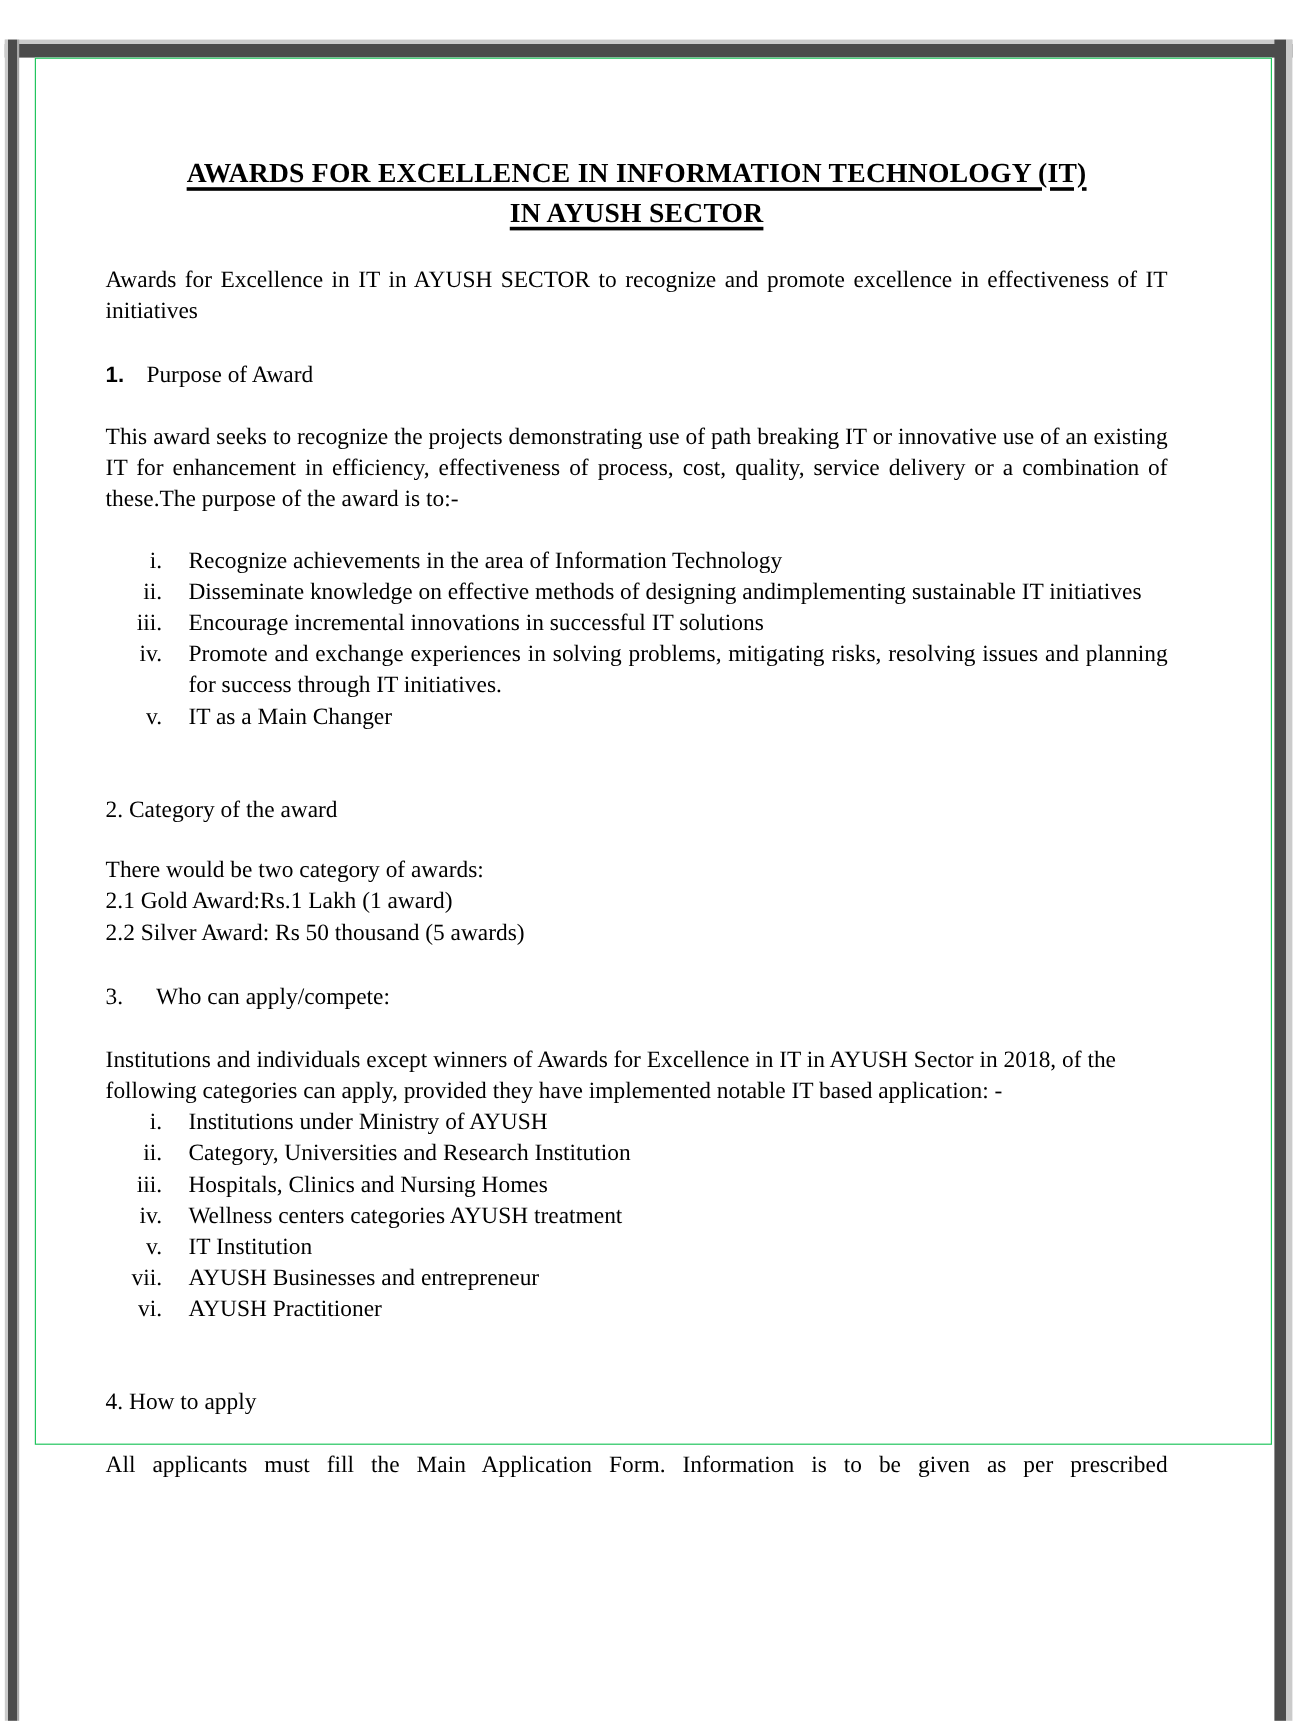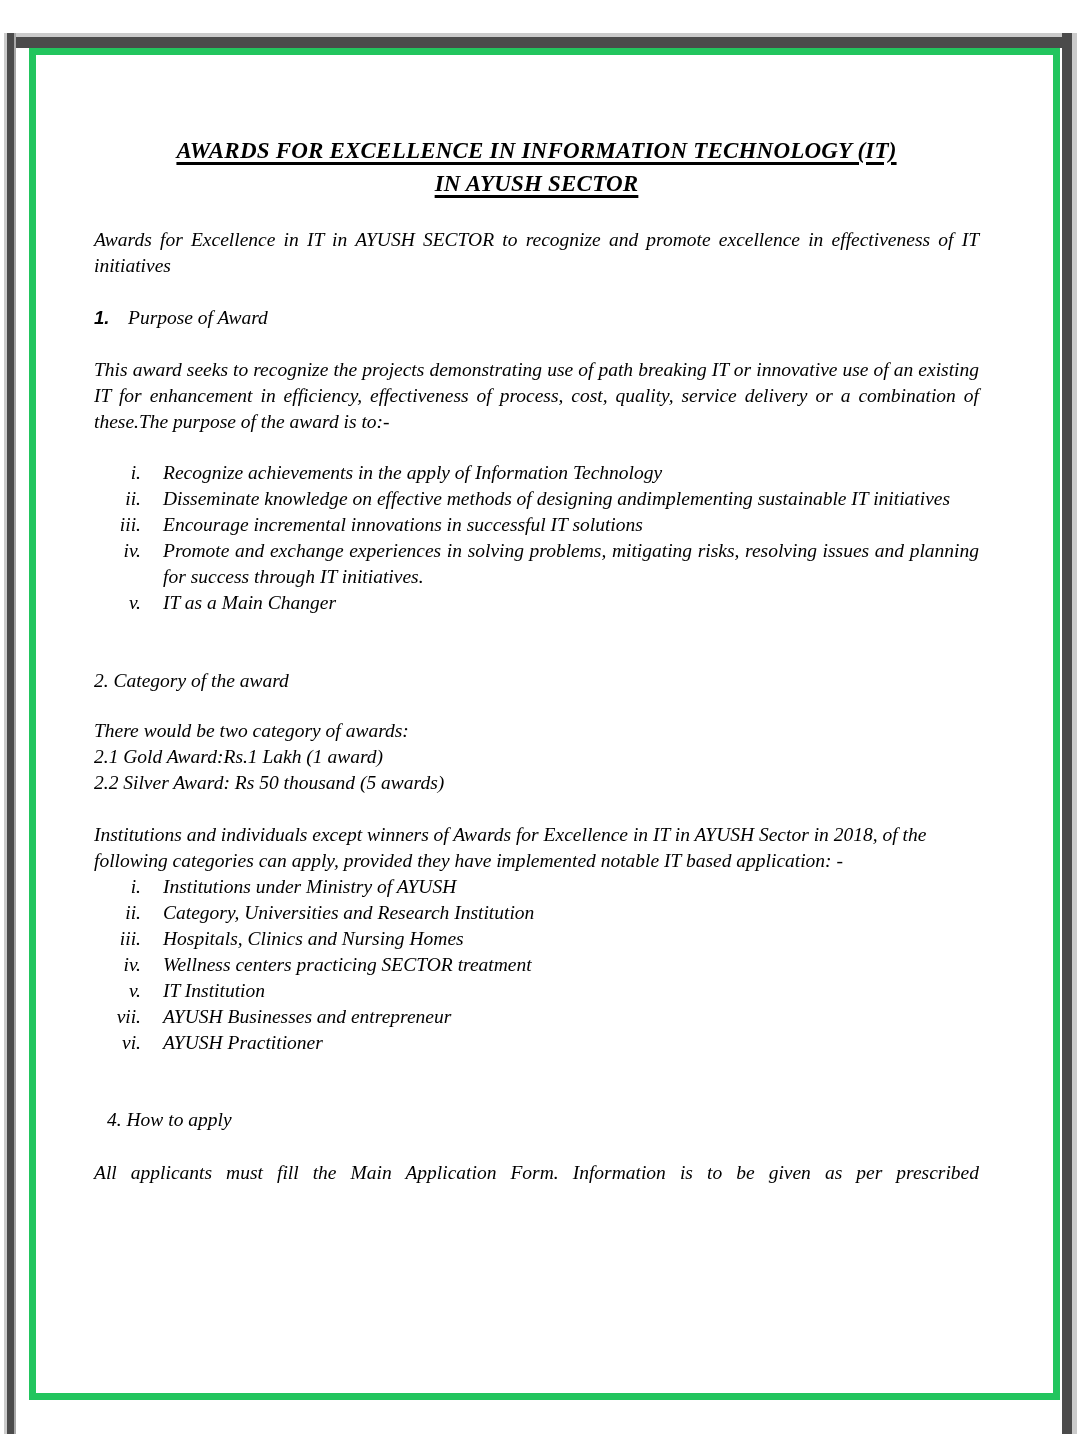--- a/index.html
+++ b/index.html
@@ -22,25 +22,24 @@
     background: linear-gradient(to right, #cbcbcb 0, #cbcbcb 3px, #4b4b4b 3px, #4b4b4b 10px, #a8a8a8 10px, #a8a8a8 12px);
   }
   .frame-right {
     position: absolute; left: 1062px; top: 33px; width: 15px; bottom: 0;
     background: linear-gradient(to right, #4b4b4b 0, #4b4b4b 10px, #cbcbcb 10px, #cbcbcb 15px);
   }
 
   
   .page {
     position: absolute; left: 29px; top: 48px;
-    width: 1031px; height: 1352px;
+    width: 1031px; height: 1156px;
     box-sizing: border-box;
-    border: 7px solid #22c55e;
+    border: 1px solid #22c55e;
     background: #ffffff;
-    font-style: italic;
   }
   .content {
     position: absolute; left: 58px; top: 0;
     width: 885px;
     padding-top: 79px;
     font-size: 19.5px;
     line-height: 26px;
   }
 
   .doc-title {
@@ -62,21 +61,21 @@
   .justify { text-align: justify; }
   .p-intro   { margin-top: 27px; }
   .h-s1      { margin-top: 26px; }
   .p-purpose { margin-top: 26px; }
   .list-1    { margin-top: 25px; }
   .h-s2      { margin-top: 52px; }
   .p-cats    { margin-top: 24px; }
   .h-s3      { margin-top: 28px; }
   .p-who     { margin-top: 26px; }
   .list-2    { margin-top: 0; }
-  .h-s4      { margin-top: 51px; margin-left: 13px; }
+  .h-s4      { margin-top: 51px; }
   .p-nom     { margin-top: 26px; }
   .p-form    { margin-top: 27px; text-align: justify; text-align-last: justify; word-spacing: -0.8px; }
 
   .h-s1 .hnum {
     display: inline-block; width: 34px;
     font-family: "Liberation Sans", sans-serif;
     font-weight: 700; font-size: 18.5px;
   }
   .h-s3 .hnum { display: inline-block; width: 42px; }
 
@@ -104,21 +103,21 @@
 
     <div class="para h-s1">
       <span class="hnum">1.</span><span>Purpose of Award</span>
     </div>
 
     <p class="para p-purpose justify">This award seeks to recognize the projects demonstrating use of path breaking IT or innovative use of an existing IT for enhancement in efficiency, effectiveness of process, cost, quality, service delivery or a combination of these.The purpose of the award is to:-</p>
 
     <div class="list-1">
       <div class="li">
         <span class="num">i.</span>
-        <span class="txt">Recognize achievements in the apply of Information Technology</span>
+        <span class="txt">Recognize achievements in the area of Information Technology</span>
       </div>
       <div class="li">
         <span class="num">ii.</span>
         <span class="txt">Disseminate knowledge on effective methods of designing andimplementing sustainable IT initiatives</span>
       </div>
       <div class="li">
         <span class="num">iii.</span>
         <span class="txt">Encourage incremental innovations in successful IT solutions</span>
       </div>
       <div class="li">
@@ -132,39 +131,42 @@
     </div>
 
     <p class="para h-s2">2. Category of the award</p>
 
     <div class="p-cats">
       <div class="para">There would be two category of awards:</div>
       <div class="para">2.1 Gold Award:Rs.1 Lakh (1 award)</div>
       <div class="para">2.2 Silver Award: Rs 50 thousand (5 awards)</div>
     </div>
 
+    <div class="para h-s3">
+      <span class="hnum">3.</span><span>Who can apply/compete:</span>
+    </div>
 
     <p class="para p-who">Institutions and individuals except winners of Awards for Excellence in IT in AYUSH Sector in 2018, of the following categories can apply, provided they have implemented notable IT based application: -</p>
 
     <div class="list-2">
       <div class="li">
         <span class="num">i.</span>
         <span class="txt">Institutions under Ministry of AYUSH</span>
       </div>
       <div class="li">
         <span class="num">ii.</span>
         <span class="txt">Category, Universities and Research Institution</span>
       </div>
       <div class="li">
         <span class="num">iii.</span>
         <span class="txt">Hospitals, Clinics and Nursing Homes</span>
       </div>
       <div class="li">
         <span class="num">iv.</span>
-        <span class="txt">Wellness centers practicing SECTOR treatment</span>
+        <span class="txt">Wellness centers categories AYUSH treatment</span>
       </div>
       <div class="li">
         <span class="num">v.</span>
         <span class="txt">IT Institution</span>
       </div>
       <div class="li">
         <span class="num">vii.</span>
         <span class="txt">AYUSH Businesses and entrepreneur</span>
       </div>
       <div class="li">

